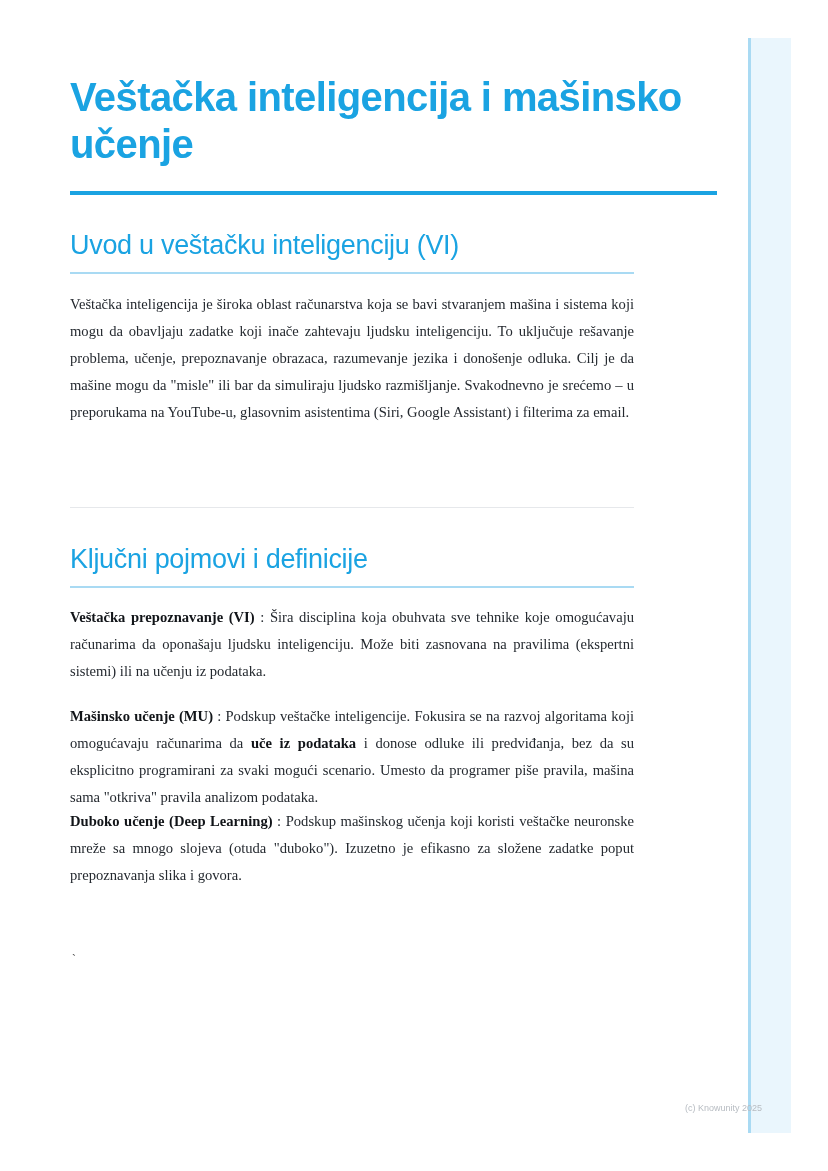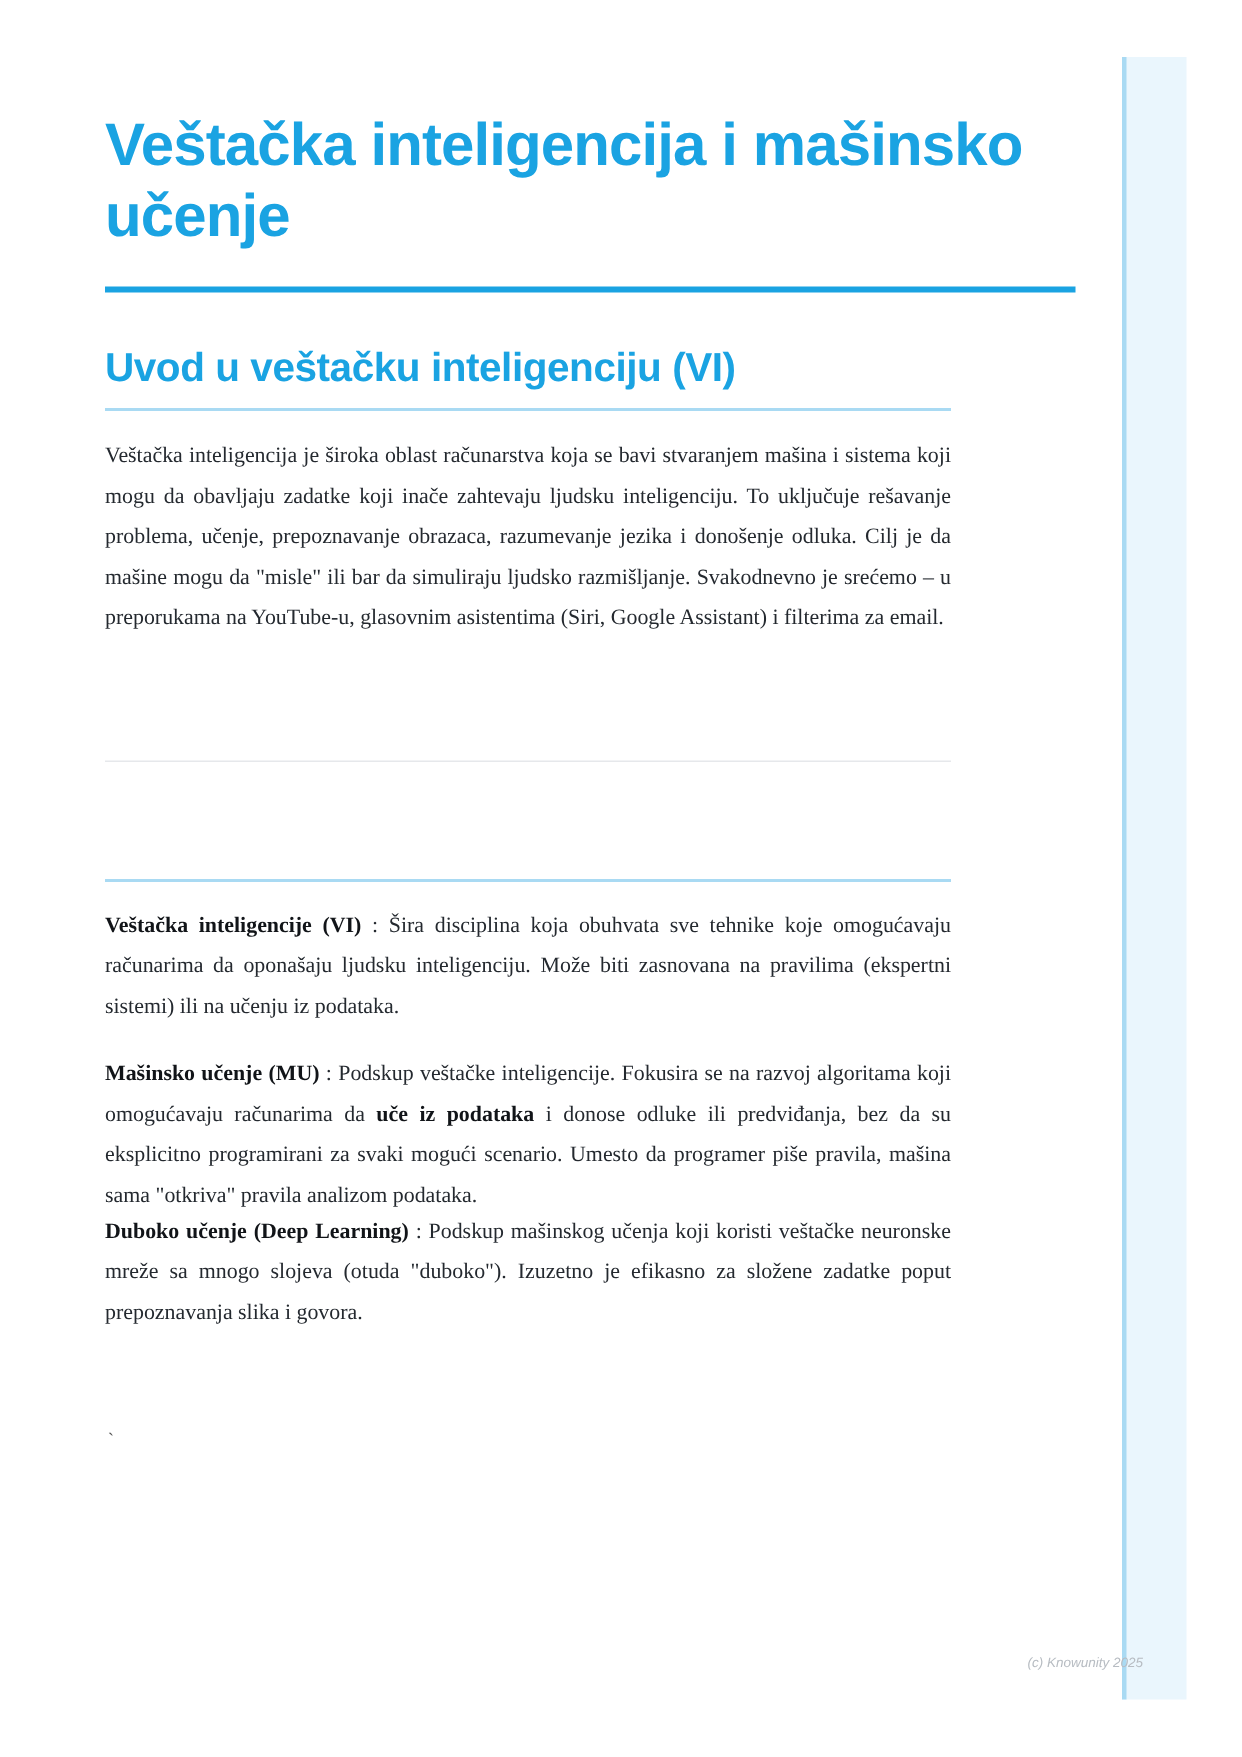--- a/index.html
+++ b/index.html
@@ -49,21 +49,21 @@
       width: 647px;
       height: 4px;
       background: #1aa3e2;
     }
     .section-heading {
       position: absolute;
       left: 70px;
       margin: 0;
       font-size: 27px;
       line-height: 32px;
-      font-weight: 700;
+      font-weight: 400;
       color: #1aa3e2;
       letter-spacing: -0.3px;
     }
     .section-rule {
       position: absolute;
       left: 70px;
       width: 564px;
       height: 2px;
       background: #a9daf3;
     }
@@ -96,43 +96,43 @@
       font-size: 12px;
       color: #555;
     }
     .footer {
       position: absolute;
       left: 685px;
       top: 1103px;
       font-size: 9px;
       color: #b7bcc2;
       white-space: nowrap;
-      font-style: italic;
     }
   </style>
 </head>
 <body>
 
 <div class="page">
 
   <div class="sidebar"></div>
 
   <h1 class="title">Veštačka inteligencija i mašinsko učenje</h1>
   <div class="title-rule"></div>
 
   <h2 class="section-heading" style="top:229px;">Uvod u veštačku inteligenciju (VI)</h2>
   <div class="section-rule" style="top:272px;"></div>
 
   <p class="para" style="top:291px;">Veštačka inteligencija je široka oblast računarstva koja se bavi stvaranjem mašina i sistema koji mogu da obavljaju zadatke koji inače zahtevaju ljudsku inteligenciju. To uključuje rešavanje problema, učenje, prepoznavanje obrazaca, razumevanje jezika i donošenje odluka. Cilj je da mašine mogu da "misle" ili bar da simuliraju ljudsko razmišljanje. Svakodnevno je srećemo – u preporukama na YouTube-u, glasovnim asistentima (Siri, Google Assistant) i filterima za email.</p>
 
   <div class="divider" style="top:507px;"></div>
 
+  <h2 class="section-heading" style="top:543px;">Ključni pojmovi i definicije</h2>
   <div class="section-rule" style="top:586px;"></div>
 
-  <p class="para" style="top:604px;"><b>Veštačka inteligencije (VI)</b><span> : </span><span>Šira disciplina koja obuhvata sve tehnike koje omogućavaju računarima da oponašaju ljudsku inteligenciju. Može biti zasnovana na pravilima (ekspertni sistemi) ili na učenju iz podataka.</span></p>
+  <p class="para" style="top:604px;"><b>Veštačka prepoznavanje (VI)</b><span> : </span><span>Šira disciplina koja obuhvata sve tehnike koje omogućavaju računarima da oponašaju ljudsku inteligenciju. Može biti zasnovana na pravilima (ekspertni sistemi) ili na učenju iz podataka.</span></p>
 
   <p class="para" style="top:703px;"><b>Mašinsko učenje (MU)</b><span> : </span><span>Podskup veštačke inteligencije. Fokusira se na razvoj algoritama koji omogućavaju računarima da </span><b>uče iz podataka</b><span> i donose odluke ili predviđanja, bez da su eksplicitno programirani za svaki mogući scenario. Umesto da programer piše pravila, mašina sama "otkriva" pravila analizom podataka.</span></p>
 
   <p class="para" style="top:808px;"><b>Duboko učenje (Deep Learning)</b><span> : </span><span>Podskup mašinskog učenja koji koristi veštačke neuronske mreže sa mnogo slojeva (otuda "duboko"). Izuzetno je efikasno za složene zadatke poput prepoznavanja slika i govora.</span></p>
 
   <span class="stray">`</span>
 
   <div class="footer">(c) Knowunity 2025</div>
 </div>
 

